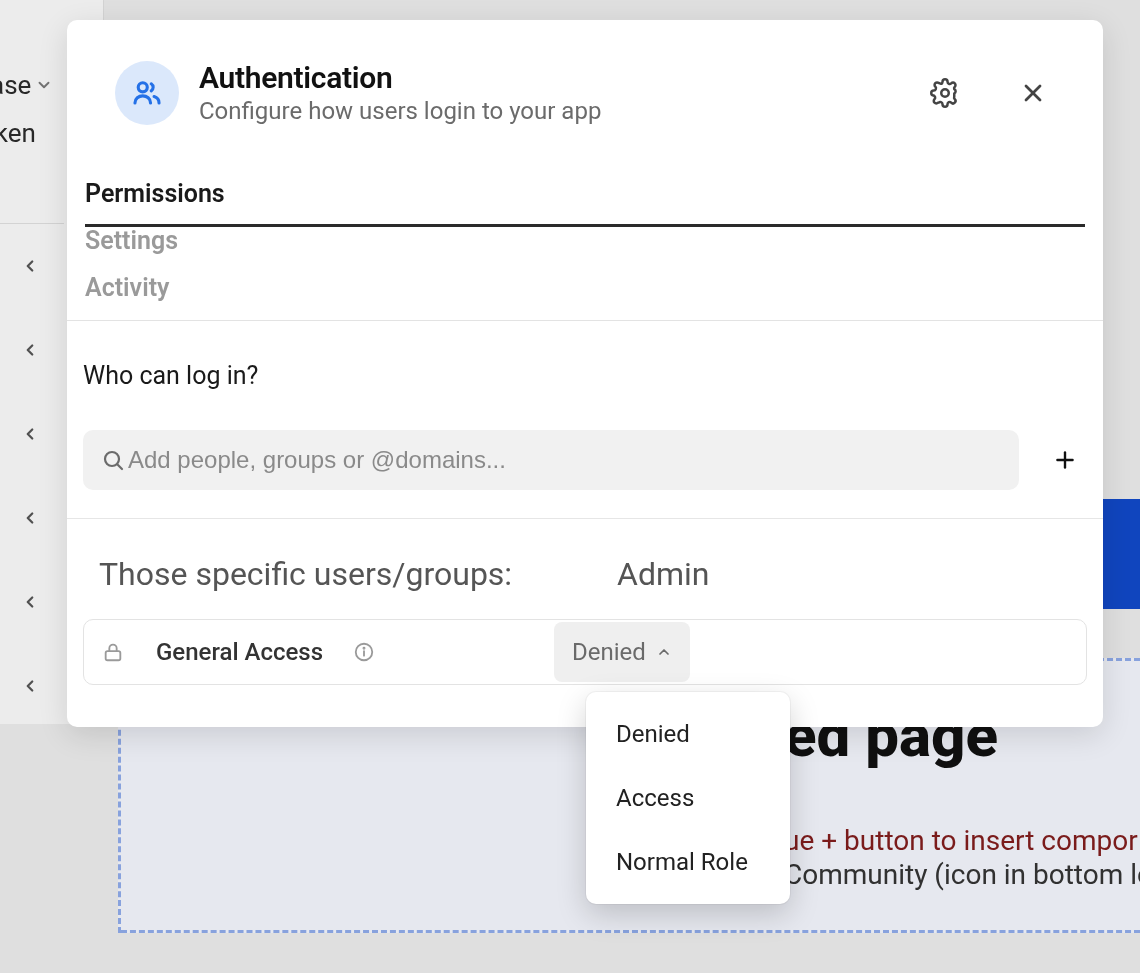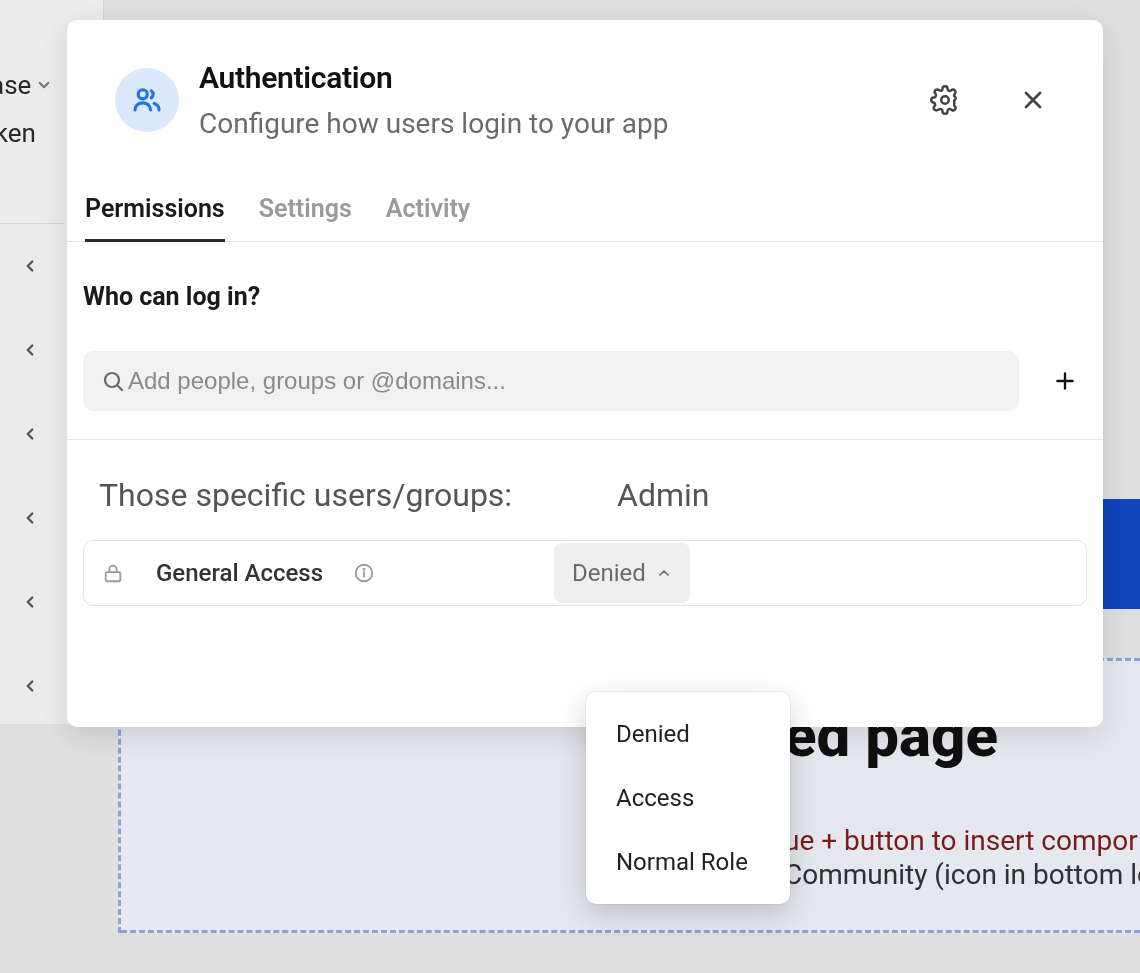--- a/index.html
+++ b/index.html
@@ -80,42 +80,42 @@
   .modal-header .avatar {
     width: 64px; height: 64px; border-radius: 50%;
     background: #dbe8fb; display: flex; align-items: center; justify-content: center;
     flex: none;
   }
   .modal-header .title-block { flex: 1; }
   .modal-header .title {
     font-size: 30px; font-weight: 600; color: #111; letter-spacing: -0.3px;
   }
   .modal-header .subtitle {
-    font-size: 28px; color: #6b6b6b; margin-top: 12px;
+    font-size: 24px; color: #6b6b6b; margin-top: 2px;
   }
   .modal-header .hbtn {
     width: 44px; height: 44px; display: flex; align-items: center; justify-content: center;
     color: #444; cursor: pointer; border-radius: 8px;
   }
 
   .tabs {
-    display: flex; gap: 34px; padding: 30px 18px 0 18px; border-bottom: 1px solid #e3e3e3;
-    font-size: 25px; font-weight: 600;
+    display: flex; padding: 30px 18px 0 18px; border-bottom: 1px solid #e3e3e3;
+    font-size: 25px; font-weight: 600; flex-direction: column;
   }
   .tab {
     padding: 0 0 18px 0; color: #9a9a9a; cursor: pointer; position: relative;
   }
   .tab.active { color: #1a1a1a; }
   .tab.active::after {
     content: ""; position: absolute; left: 0; right: 0; bottom: -1px; height: 3px; background: #2a2a2a;
   }
 
   .body { padding: 40px 16px 0 16px; }
   .section-title {
-    font-size: 25px; font-weight: 700; color: #1a1a1a; margin-bottom: 40px;
+    font-size: 25px; font-weight: 400; color: #1a1a1a; margin-bottom: 40px;
   }
 
   .search-row {
     display: flex; align-items: center; gap: 24px; margin-bottom: 28px;
   }
   .search-box {
     flex: 1; display: flex; align-items: center; gap: 3px;
     background: #f1f1f1; border-radius: 10px; padding: 16px 18px;
   }
   .search-box input {

